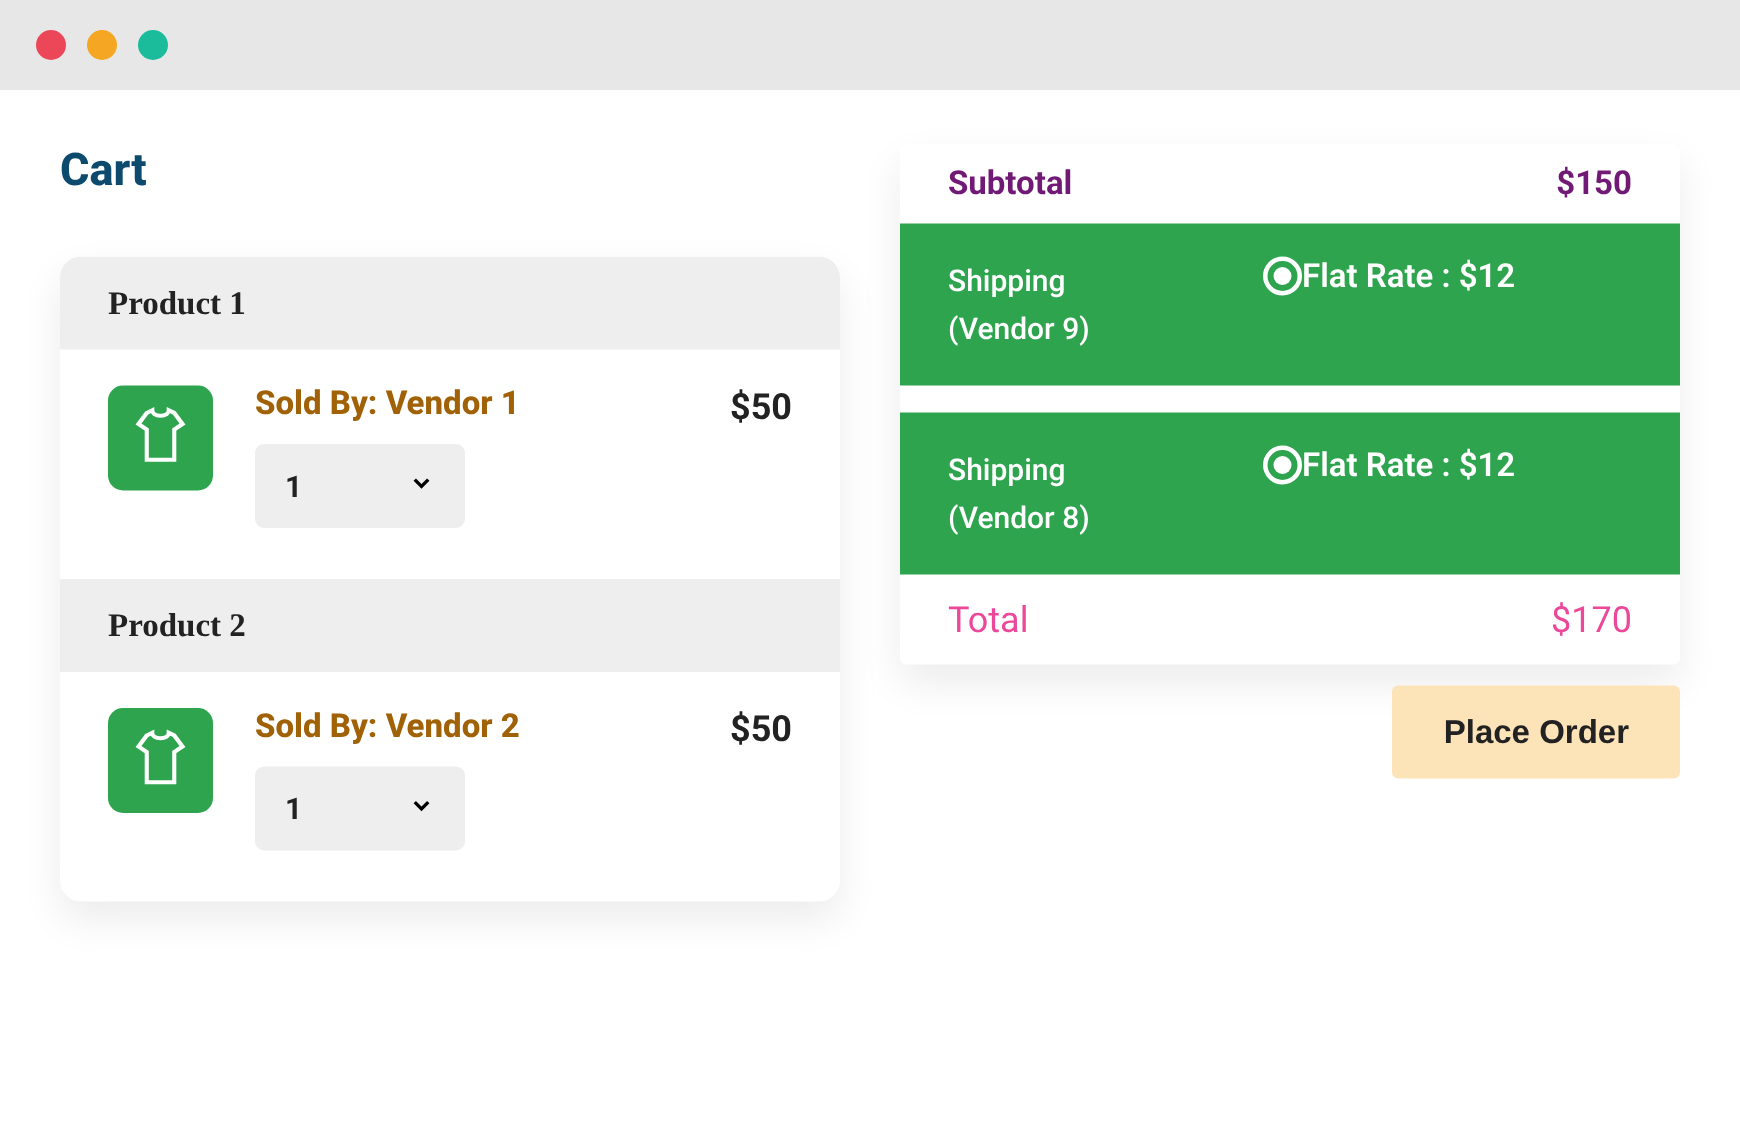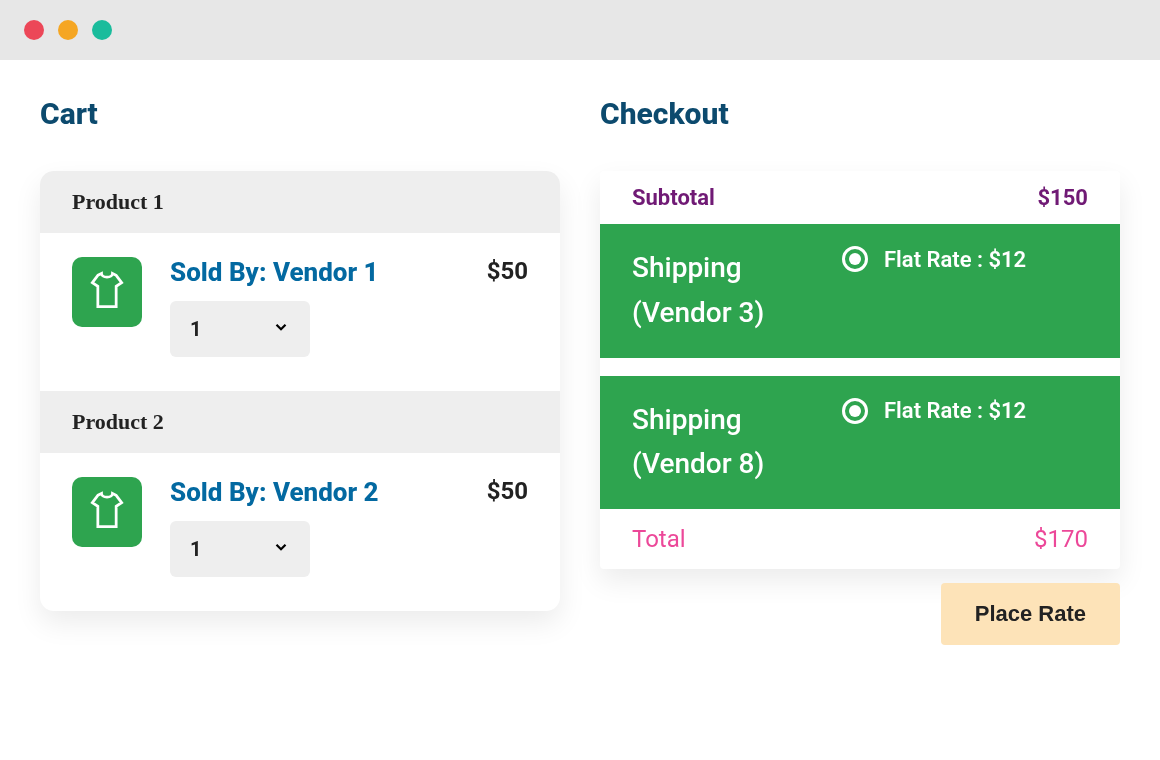--- a/index.html
+++ b/index.html
@@ -60,23 +60,23 @@
   }
   .thumb {
     width: 70px; height: 70px;
     background: #2ea44f;
     border-radius: 10px;
     display: flex; align-items: center; justify-content: center;
   }
   .thumb svg { width: 44px; height: 44px; stroke: #fff; fill: none; stroke-width: 1.5; }
   .product-info { flex: 1; display: flex; flex-direction: column; gap: 14px; }
   .sold-by {
-    color: #0369a1;
+    color: #a16207;
     font-weight: 800;
-    font-size: 26px;
+    font-size: 22px;
   }
   .qty-select {
     width: 140px;
     height: 56px;
     background: #eeeeee;
     border-radius: 6px;
     display: flex;
     align-items: center;
     justify-content: space-between;
     padding: 0 20px;
@@ -113,30 +113,29 @@
   .ship-block {
     background: #2ea44f;
     color: #fff;
     display: flex;
     padding: 22px 32px;
     gap: 60px;
     margin-bottom: 18px;
   }
   .ship-block:last-of-type { margin-bottom: 0; }
   .ship-label {
-    font-size: 28px;
+    font-size: 20px;
     font-weight: 500;
     line-height: 1.6;
     width: 150px;
   }
   .ship-options { display: flex; flex-direction: column; gap: 24px; flex: 1; }
   .radio-row {
     display: flex;
     align-items: center;
-    gap: 16px;
     cursor: pointer;
   }
   .radio {
     width: 26px; height: 26px;
     border: 3px solid #fff;
     border-radius: 50%;
     display: flex; align-items: center; justify-content: center;
     flex-shrink: 0;
   }
   .radio.checked::after {
@@ -228,33 +227,32 @@
             </span>
           </div>
         </div>
         <div class="price">$50</div>
       </div>
 
     </div>
   </div>
 
   <div class="col">
-    <h2>Checkout</h2>
 
     <div class="checkout-card">
 
       <div class="row">
         <span>Subtotal</span>
         <span class="val">$150</span>
       </div>
 
       <div class="ship-block">
         <div class="ship-label">
           <span>Shipping</span><br>
-          <span>(Vendor 3)</span>
+          <span>(Vendor 9)</span>
         </div>
         <div class="ship-options">
           <div class="radio-row">
             <span class="radio checked"></span>
             <span class="radio-text">Flat Rate : $12</span>
           </div>
         </div>
       </div>
 
       <div class="ship-block" style="margin-bottom:0;">
@@ -270,16 +268,16 @@
         </div>
       </div>
 
       <div class="total-row">
         <span>Total</span>
         <span>$170</span>
       </div>
 
     </div>
 
-    <button class="place-order">Place Rate</button>
+    <button class="place-order">Place Order</button>
   </div>
 
 </div>
 
 </body></html>

